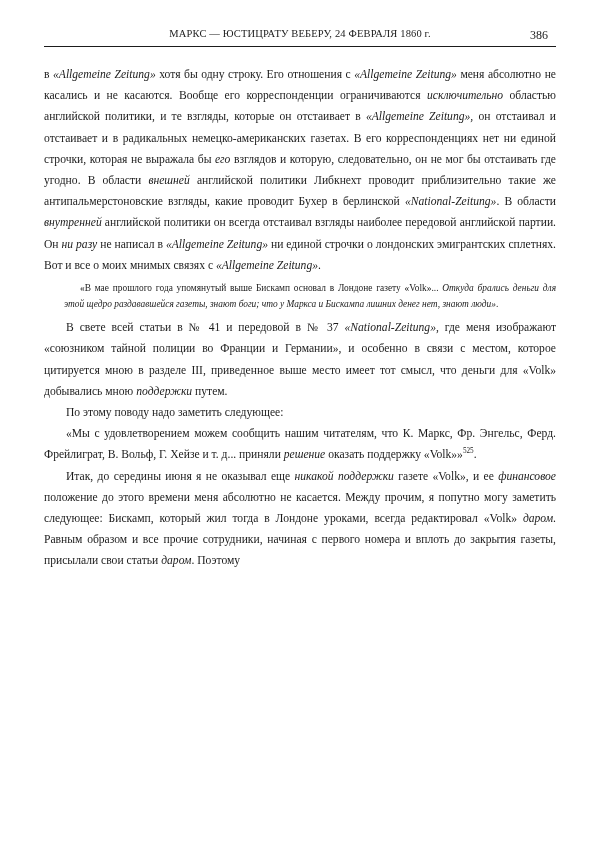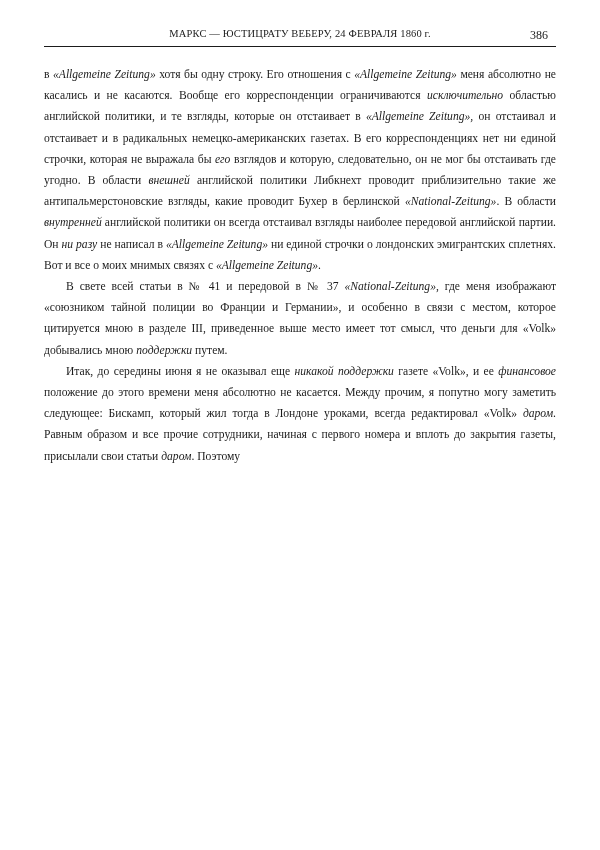--- a/index.html
+++ b/index.html
@@ -112,23 +112,26 @@
       <div class="header-folio">386</div>
     </div>
   </div>
   <div class="header-rule"></div>
 
   <div class="textblock">
 
     <p class="paragraph">в <i>«Allgemeine Zeitung»</i> хотя бы одну строку. Его отношения с <i>«Allgemeine Zeitung»</i> меня абсолютно не касались и не касаются. Вообще его корреспонденции ограничиваются <i>исключительно</i> областью английской политики, и те взгляды, которые он отстаивает в <i>«Allgemeine Zeitung»,</i> он отстаивал и отстаивает и в радикальных немецко-американских газетах. В его корреспонденциях нет ни единой строчки, которая не выражала бы <i>его</i> взглядов и которую, следовательно, он не мог бы отстаивать где угодно. В области <i>внешней</i> английской политики Либкнехт проводит приблизительно такие же антипальмерстоновские взгляды, какие проводит Бухер в берлинской <i>«National-Zeitung»</i>. В области <i>внутренней</i> английской политики он всегда отстаивал взгляды наиболее передовой английской партии. Он <i>ни разу</i> не написал в <i>«Allgemeine Zeitung»</i> ни единой строчки о лондонских эмигрантских сплетнях. Вот и все о моих мнимых связях с <i>«Allgemeine Zeitung»</i>.</p>
 
 
+    <div class="quote">«В мае прошлого года упомянутый выше Бискамп основал в Лондоне газету «Volk»... <i>Откуда брались деньги для этой щедро раздававшейся газеты, знают боги; что у Маркса и Бискампа лишних денег нет, знают люди»</i>.</div>
 
     <p class="paragraph indent">В свете всей статьи в № 41 и передовой в № 37 <i>«National-Zeitung»</i>, где меня изображают «союзником тайной полиции во Франции и Германии», и особенно в связи с местом, которое цитируется мною в разделе III, приведенное выше место имеет тот смысл, что деньги для «Volk» добывались мною <i>поддержки</i> путем.</p>
 
+    <p class="paragraph indent">По этому поводу надо заметить следующее:</p>
 
 
+    <p class="paragraph indent">«Мы с удовлетворением можем сообщить нашим читателям, что К. Маркс, Фр. Энгельс, Ферд. Фрейлиграт, В. Вольф, Г. Хейзе и т. д... приняли <i>решение</i> оказать поддержку «Volk»»<sup>525</sup>.</p>
 
     <p class="paragraph indent">Итак, до середины июня я не оказывал еще <i>никакой поддержки</i> газете «Volk», и ее <i>финансовое</i> положение до этого времени меня абсолютно не касается. Между прочим, я попутно могу заметить следующее: Бискамп, который жил тогда в Лондоне уроками, всегда редактировал «Volk» <i>даром</i>. Равным образом и все прочие сотрудники, начиная с первого номера и вплоть до закрытия газеты, присылали свои статьи <i>даром</i>. Поэтому</p>
 
   </div>
 
 </div>
 
 </body></html>

